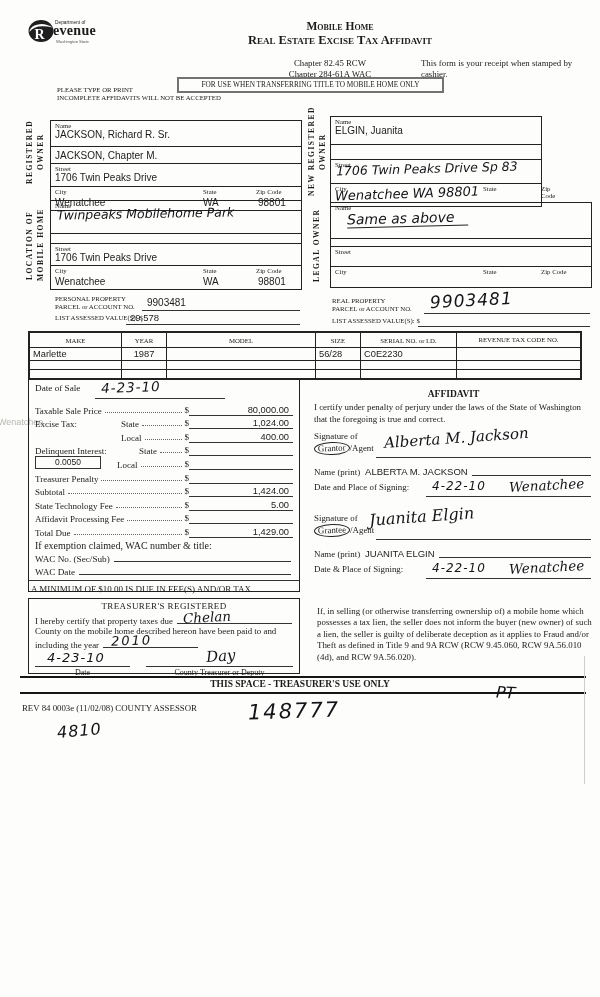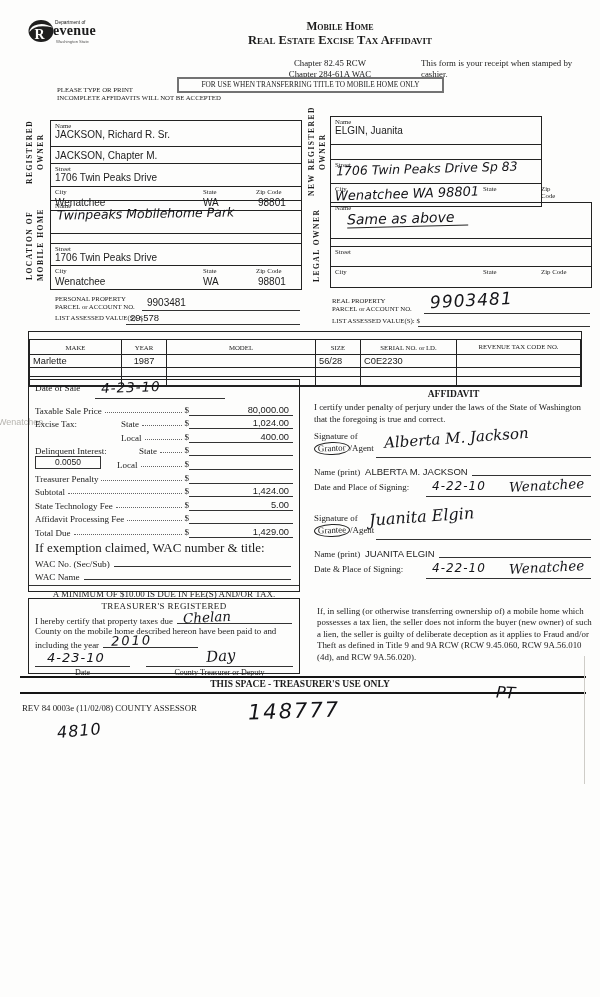--- a/index.html
+++ b/index.html
@@ -21,42 +21,42 @@
   .bb{border-bottom:1px solid #222;}
   .flabel{font-size:6.8px;display:block;padding:1px 0 0 4px;}
   .fval{font-family:"Liberation Sans",sans-serif;font-size:10px;display:block;padding:0 0 0 4px;}
   .csz span{position:absolute;}
   .cl{font-size:6.8px;}
   .cv{font-family:"Liberation Sans",sans-serif;font-size:10px;}
   
   .tiny{font-size:6.8px;line-height:1.15;}
   .uline{position:absolute;border-bottom:1px solid #333;}
   
-  table.veh{border-collapse:collapse;width:483px;table-layout:fixed;margin-top:7px;}
+  table.veh{border-collapse:collapse;width:483px;table-layout:fixed;}
   table.veh th,table.veh td{border:1px solid #222;padding:0 3px;overflow:hidden;white-space:nowrap;}
   table.veh th{font-size:6.8px;font-weight:normal;text-align:center;padding-top:1px;}
   table.veh td{font-family:"Liberation Sans",sans-serif;font-size:9.3px;}
   .vehwrap{position:absolute;border:1.5px solid #222;}
   
   .salebox{position:absolute;border:1.5px solid #222;box-sizing:border-box;padding:3px 6px 0 6px;}
   .daterow{position:relative;height:19px;font-size:9.2px;}
   .feerow{display:flex;align-items:flex-end;height:13.6px;font-size:9px;}
   .pre88{width:86px;flex:none;}
   .pre106{width:104px;flex:none;}
   .flab{flex:none;}
   .leader{flex:1;border-bottom:1px dotted #666;margin:0 3px 3px 3px;height:1px;}
   .dol{flex:none;margin:0 0 1px 0;font-size:9px;}
   .amt{width:100px;flex:none;border-bottom:1px solid #333;text-align:right;
        font-family:"Liberation Sans",sans-serif;font-size:9.3px;padding-right:4px;}
   .ratebox{width:64px;flex:none;border:1.5px solid #333;text-align:center;font-size:8.5px;
            height:11px;line-height:11px;margin:0 16px 1px 0;font-family:"Liberation Sans",sans-serif;}
-  .exemrow{margin-top:2px;font-size:13px;}
+  .exemrow{margin-top:2px;font-size:10px;}
   .wacrow{display:flex;align-items:flex-end;height:13px;font-size:9.2px;}
   .wline{flex:1;border-bottom:1px solid #333;margin:0 2px 2px 4px;height:1px;}
-  .minrow{margin:3px -6px 0 -6px;border-top:1.2px solid #333;text-align:center;
+  .minrow{margin:3px -6px 0 -6px;border-top:1.2px solid #333;text-align:left;
           font-size:9px;padding:3px 2px 2px 2px;}
   
   .affcol{position:absolute;}
   .affcert{font-size:8.9px;line-height:1.3;margin-top:3px;}
   .sigblock{position:relative;height:30px;margin-top:6px;}
   .sigl1{font-size:8.9px;}
   .sigl2{font-size:8.9px;margin-top:1px;}
   .oval{border:1.3px solid #222;border-radius:50%;padding:0 3px 1px 3px;display:inline-block;transform:rotate(-2deg);}
   .sigtext{position:absolute;left:70px;top:-2px;font-size:15px;transform:rotate(-4deg);white-space:nowrap;}
   .sigunderline{position:absolute;left:62px;right:2px;bottom:3px;border-bottom:1px solid #333;}
@@ -341,21 +341,21 @@
       <span class="dol">$</span>
       <span class="amt">1,429.00</span>
     </div>
 
     <div class="exemrow">If exemption claimed, WAC number &amp; title:</div>
     <div class="wacrow">
       <span>WAC No. (Sec/Sub)</span>
       <span class="wline"></span>
     </div>
     <div class="wacrow">
-      <span>WAC Name</span>
+      <span>WAC Date</span>
       <span class="wline"></span>
     </div>
     <div class="minrow">A MINIMUM OF $10.00 IS DUE IN FEE(S) AND/OR TAX.</div>
   </div>
 
   <div class="affcol" style="left:314px;top:389px;width:279px;">
     <div class="ctr b" style="font-size:9.5px;">AFFIDAVIT</div>
     <div class="affcert">I certify under penalty of perjury under the laws of the State of Washington that the foregoing is true and correct.</div>
 
     <div class="sigblock">

